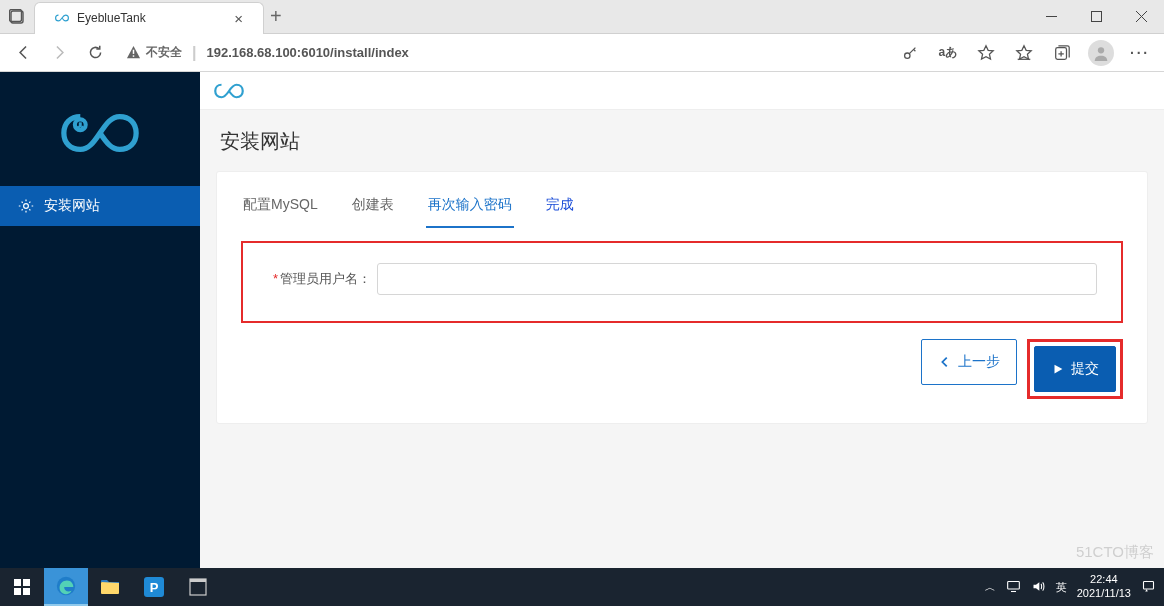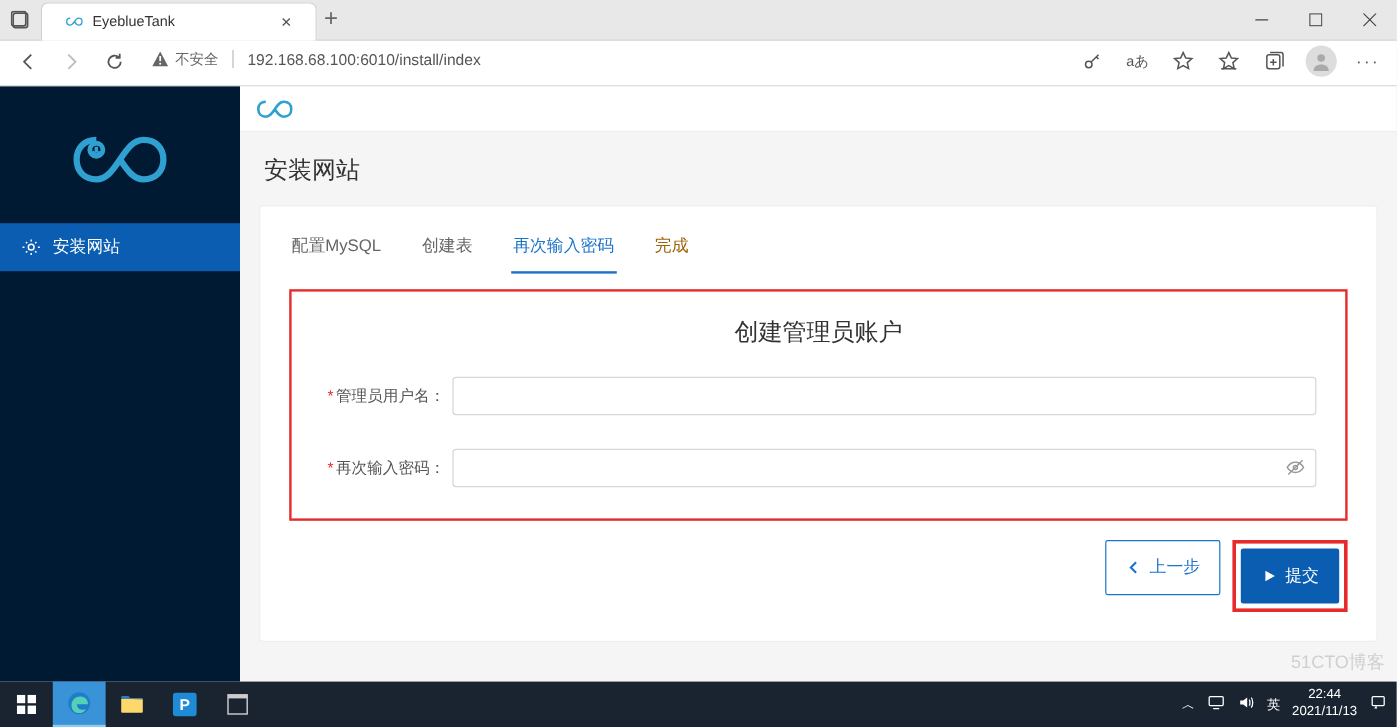--- a/index.html
+++ b/index.html
@@ -11,21 +11,21 @@
     .win-tab-btn svg { width: 16px; height: 16px; }
     .tab { background: #fff; height: 32px; margin-top: 2px; padding: 0 20px; display: flex; align-items: center; border-radius: 6px 6px 0 0; min-width: 230px; border: 1px solid #d0d0d0; border-bottom: none; }
     .tab-icon { color: #2fa0d0; margin-right: 8px; font-size: 14px; }
     .tab-title { font-size: 12px; flex: 1; color: #333; }
     .tab-close { color: #555; font-size: 15px; }
     .new-tab { margin-left: 6px; font-size: 20px; color: #666; }
     .win-controls { margin-left: auto; display: flex; }
     .win-ctrl { width: 45px; height: 34px; display: flex; align-items: center; justify-content: center; color: #444; }
     .win-ctrl svg { width: 11px; height: 11px; }
 
-    .addr-bar { height: 38px; background: #fff; display: flex; align-items: flex-start; padding: 0 6px; border-bottom: 1px solid #d6d6d6; gap: 2px; }
+    .addr-bar { height: 38px; background: #fff; display: flex; align-items: center; padding: 0 6px; border-bottom: 1px solid #d6d6d6; gap: 2px; font-weight: bold; }
     .nav-btn { width: 34px; height: 34px; display: flex; align-items: center; justify-content: center; color: #555; border-radius: 4px; }
     .nav-btn.disabled { color: #bbb; }
     .nav-btn svg { width: 17px; height: 17px; stroke: currentColor; stroke-width: 1.8; fill: none; }
     .addr-field { flex: 1; display: flex; align-items: center; padding: 0 8px; margin: 0 4px; height: 30px; }
     .insecure { display: flex; align-items: center; color: #666; font-size: 12px; gap: 5px; }
     .insecure svg { width: 15px; height: 15px; fill: #666; }
     .addr-sep { color: #ccc; margin: 0 10px; }
     .url { font-size: 13px; color: #555; }
     .toolbar-right { display: flex; align-items: center; gap: 2px; }
     .tb-btn { width: 36px; height: 34px; display: flex; align-items: center; justify-content: center; color: #555; }
@@ -43,21 +43,21 @@
     .main { flex: 1; background: #f5f5f5; overflow: auto; }
     .topbar { height: 38px; background: #fff; display: flex; align-items: center; padding: 0 14px; border-bottom: 1px solid #eee; }
     .topbar-logo { color: #2fa0d0; }
 
     .content { padding: 12px 16px 20px; }
     .page-title { font-size: 20px; color: #333; padding: 6px 4px 16px; font-weight: 400; }
     .panel { background: #fff; border-radius: 3px; padding: 18px 24px 24px; border: 1px solid #eee; }
     .steps { display: flex; gap: 30px; border-bottom: 1px solid transparent; margin-bottom: 12px; }
     .step { padding: 6px 2px 12px; font-size: 14px; color: #666; border-bottom: 2px solid transparent; }
     .step.active { color: #1c73c9; border-bottom-color: #1c73c9; }
-    .step.disabled { color: #a16207; }
+    .step.disabled { color: #1d4ed8; }
 
     .red-frame { border: 2px solid #e52b2b; padding: 20px 24px; }
     .form-title { text-align: center; font-size: 20px; color: #333; margin-bottom: 24px; font-weight: 400; }
     .form-row { display: flex; align-items: center; margin-bottom: 28px; }
     .form-row:last-child { margin-bottom: 6px; }
     .label { width: 110px; text-align: right; font-size: 13px; color: #555; padding-right: 6px; white-space: nowrap; }
     .req { color: #e52b2b; margin-right: 2px; }
     .input-wrap { flex: 1; position: relative; }
     .text-input { width: 100%; height: 32px; border: 1px solid #d6d6d6; border-radius: 3px; padding: 0 32px 0 10px; font-size: 13px; }
     .eye { position: absolute; right: 9px; top: 7px; color: #999; }
@@ -223,39 +223,27 @@
       <div class="page-title">安装网站</div>
       <div class="panel">
         <div class="steps">
           <div class="step">配置MySQL</div>
           <div class="step">创建表</div>
           <div class="step active">再次输入密码</div>
           <div class="step disabled">完成</div>
         </div>
 
         <div class="red-frame">
-          <div class="form-title">创建管理员账户</div>
 
           <div class="form-row">
             <div class="label"><span class="req">*</span><span>管理员用户名：</span></div>
             <div class="input-wrap"><input class="text-input" type="text" style=""></div>
           </div>
 
 
-          <div class="form-row">
-            <div class="label"><span class="req">*</span><span>再次输入密码：</span></div>
-            <div class="input-wrap">
-              <input class="text-input" type="password" style="">
-              <span class="eye"><svg viewBox="0 0 20 20">
-                    <path d="M2 10s3-5 8-5 8 5 8 5-3 5-8 5-8-5-8-5z"></path>
-                    <circle cx="10" cy="10" r="2"></circle>
-                    <line x1="3" y1="17" x2="17" y2="3"></line>
-                  </svg></span>
-            </div>
-          </div>
         </div>
 
         <div class="btn-row">
           <div class="btn btn-outline">
             <svg viewBox="0 0 16 16">
                 <path d="M10 3L5 8l5 5"></path>
               </svg>
             <span>上一步</span>
           </div>
           <div class="red-frame-btn">

